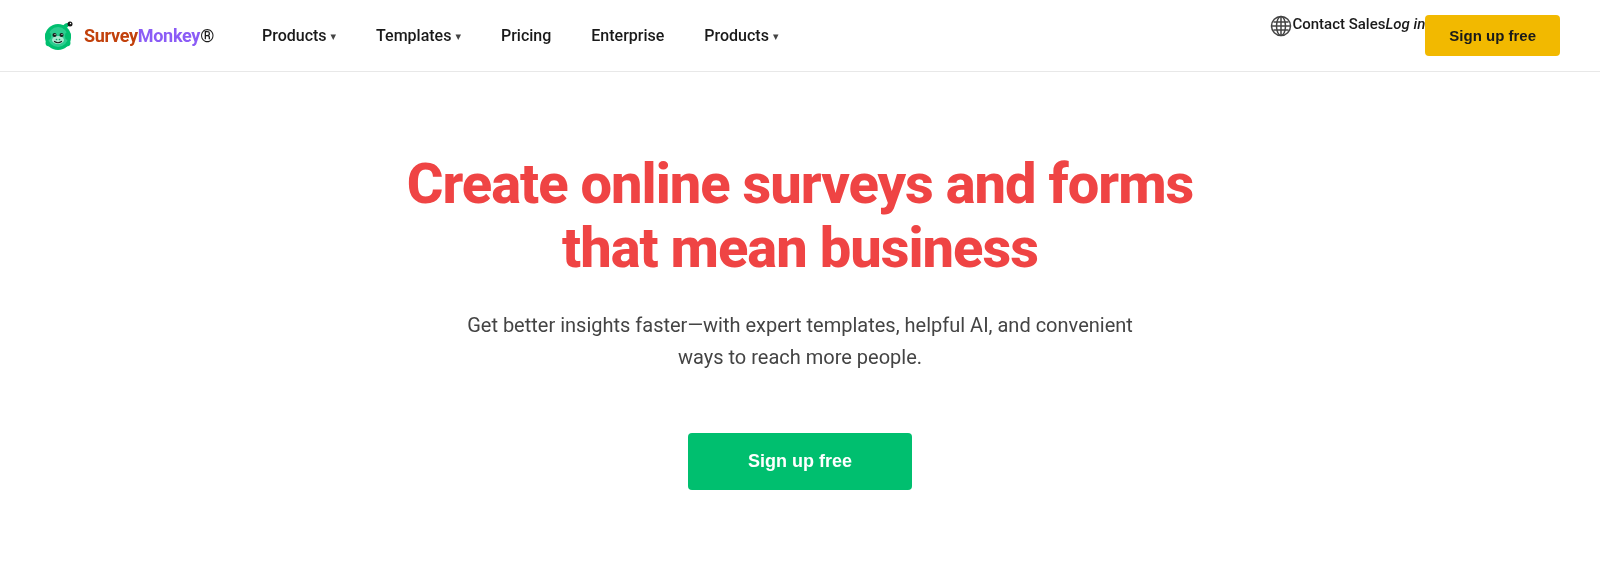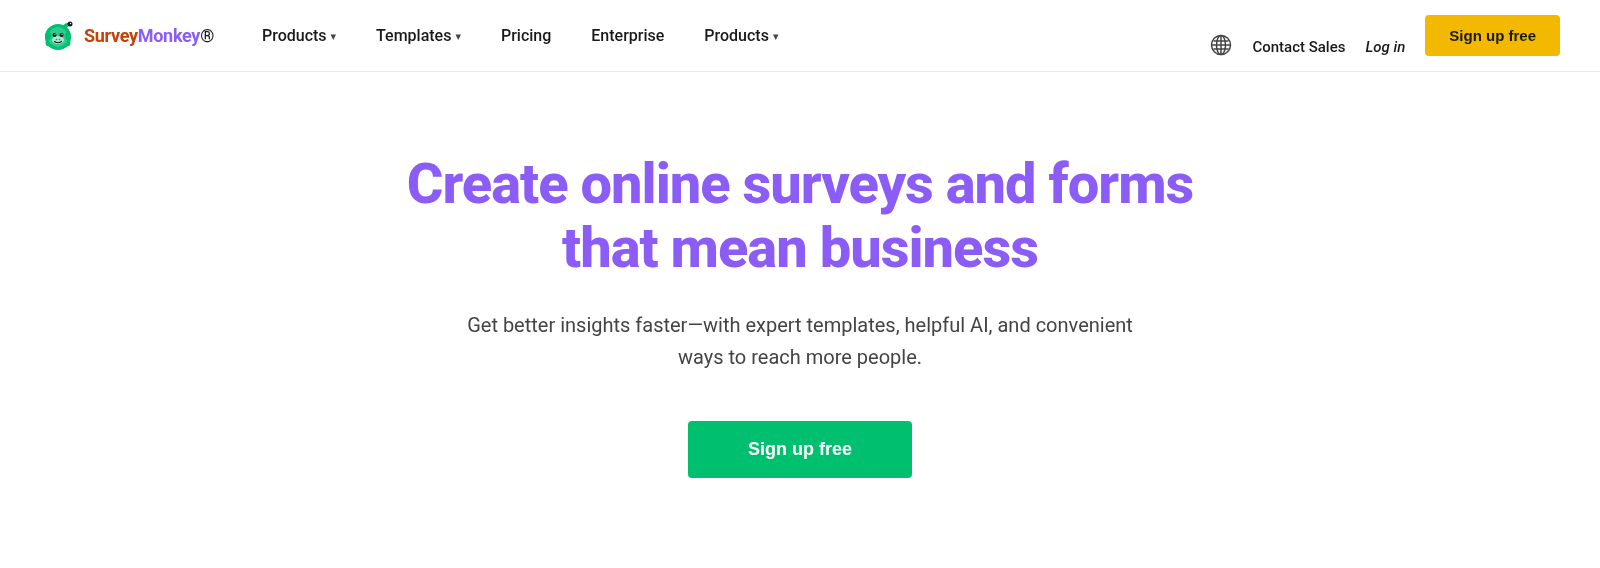--- a/index.html
+++ b/index.html
@@ -76,22 +76,21 @@
     }
 
     .chevron {
       font-size: 11px;
       color: #444;
       margin-top: 1px;
     }
 
     .navbar-right {
       display: flex;
-      align-items: flex-end;
-      gap: 20px;
+      align-items: flex-start;
     }
 
     .globe-icon-wrap {
       display: flex;
       align-items: center;
       cursor: pointer;
       color: #444;
     }
 
     .contact-sales {
@@ -129,34 +128,34 @@
       align-items: center;
       justify-content: center;
       padding: 80px 40px 60px;
       text-align: center;
       background: #ffffff;
     }
 
     .hero-title {
       font-size: 56px;
       font-weight: 800;
-      color: #8b5cf6;
+      color: #ef4444;
       line-height: 1.15;
       max-width: 860px;
       margin-bottom: 28px;
       letter-spacing: -1px;
     }
 
     .hero-subtitle {
       font-size: 20px;
       font-weight: 400;
       color: #444444;
       line-height: 1.6;
       max-width: 680px;
-      margin-bottom: 48px;
+      margin-bottom: 60px;
     }
 
     .signup-btn-hero {
       background: #00bf6f;
       color: #ffffff;
       font-size: 18px;
       font-weight: 700;
       padding: 18px 60px;
       border: none;
       border-radius: 4px;

